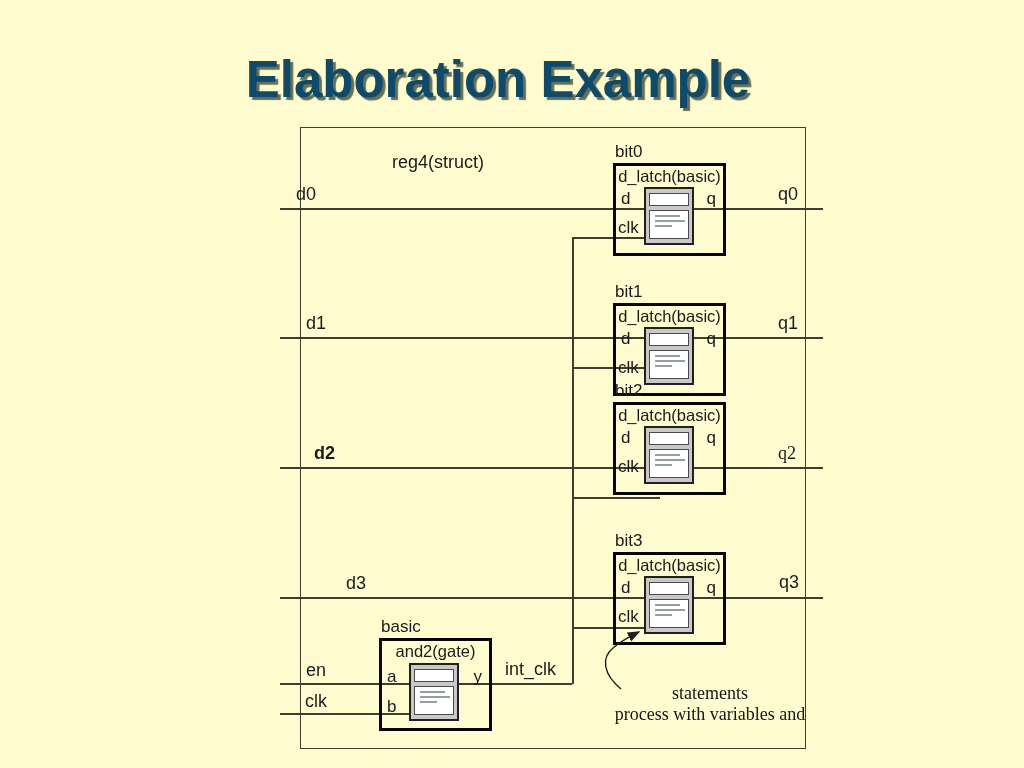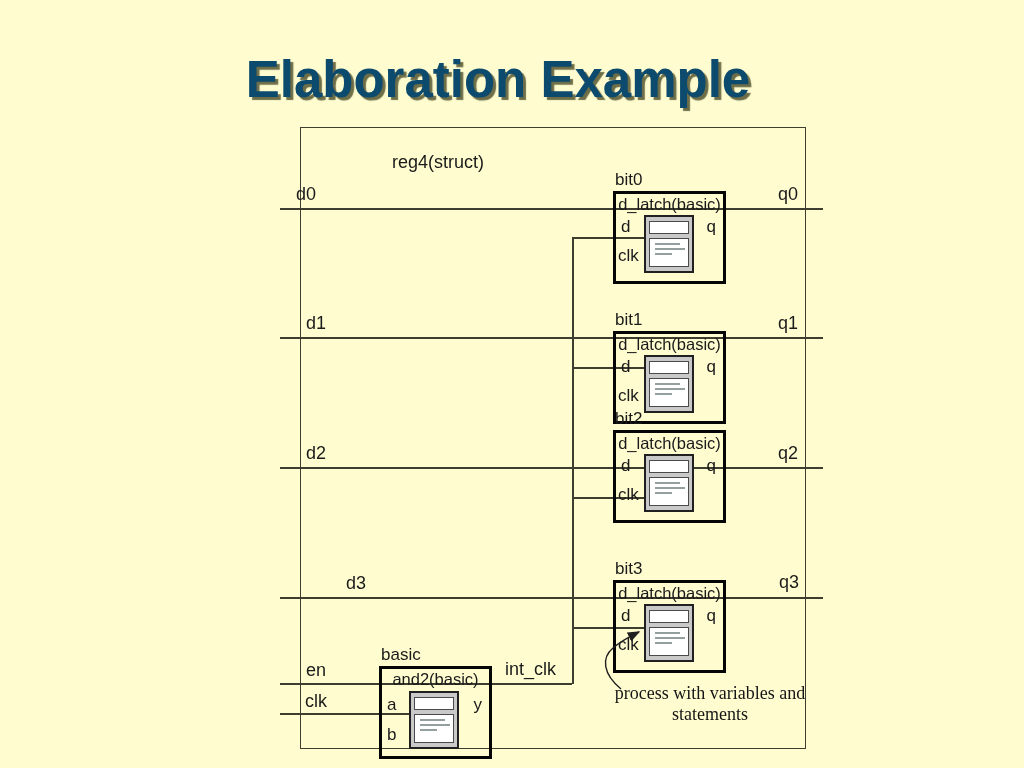--- a/index.html
+++ b/index.html
@@ -20,21 +20,21 @@
   
   .wire-h{position:absolute;height:1.5px;background:#3e3e30;}
   .wire-v{position:absolute;width:1.5px;background:#3e3e30;}
   
   .outer-box{
     position:absolute;left:300px;top:127px;width:506px;height:622px;
     border:1.5px solid #3e3e30;box-sizing:border-box;background:transparent;
   }
   .net-label{position:absolute;font-size:18px;white-space:nowrap;}
   
-  .block{position:absolute;width:113px;height:114px;margin-top:28px;}
+  .block{position:absolute;width:113px;height:114px;}
   .block-box{
     position:absolute;left:0;top:0;width:113px;height:93px;
     border:3px solid #050505;box-sizing:border-box;background:transparent;
   }
   .inst-label{position:absolute;left:2px;top:-21px;font-size:17px;white-space:nowrap;}
   .comp-name{position:absolute;left:0;top:4px;width:113px;text-align:center;font-size:16.5px;white-space:nowrap;border-radius:9px;}
   .port{position:absolute;font-size:17px;}
   .port-d{left:8px;top:26px;}
   .port-q{right:10px;top:26px;}
   .port-clk{left:5px;top:55px;}
@@ -77,28 +77,28 @@
 <div class="wire-h" style="left:280px;top:713px;width:160px;"></div>
 
 <div class="wire-v" style="left:572px;top:237px;height:447px;"></div>
 <div class="wire-h" style="left:572px;top:237px;width:88px;"></div>
 <div class="wire-h" style="left:572px;top:367px;width:88px;"></div>
 <div class="wire-h" style="left:572px;top:497px;width:88px;"></div>
 <div class="wire-h" style="left:572px;top:627px;width:88px;"></div>
 
 <div class="net-label" style="left:296px;top:184px;">d0</div>
 <div class="net-label" style="left:306px;top:313px;">d1</div>
-<div class="net-label" style="left:306px;top:443px;">d2</div>
+<div class="net-label" style="left:314px;top:443px;font-weight:bold;">d2</div>
 <div class="net-label" style="left:306px;top:573px;margin-left:40px;">d3</div>
 <div class="net-label" style="left:306px;top:660px;">en</div>
 <div class="net-label" style="left:305px;top:691px;">clk</div>
 
 <div class="net-label" style="left:778px;top:184px;">q0</div>
 <div class="net-label" style="left:778px;top:313px;">q1</div>
-<div class="net-label" style="left:778px;top:443px;">q2</div>
+<div class="net-label" style="left:778px;top:443px;font-family:Liberation Serif, serif;">q2</div>
 <div class="net-label" style="left:779px;top:572px;">q3</div>
 
 <div class="net-label" style="left:505px;top:659px;">int_clk</div>
 
 <div class="block" style="left:613px;top:163px;">
   <div class="inst-label">bit0</div>
   <div class="block-box"></div>
   <div class="comp-name">d_latch(basic)</div>
   <div class="port port-d">d</div>
   <div class="port port-q">q</div>
@@ -160,37 +160,37 @@
       <div class="proc-line pl-1"></div>
         <div class="proc-line pl-2"></div>
         <div class="proc-line pl-3"></div>
     </div>
   </div>
 </div>
 
 <div class="block" style="left:379px;top:638px;">
   <div class="inst-label">basic</div>
   <div class="block-box"></div>
-  <div class="comp-name">and2(basic)</div>
+  <div class="comp-name">and2(gate)</div>
   <div class="port port-a">a</div>
   <div class="port port-b">b</div>
   <div class="port port-y">y</div>
   <div class="proc-icon" style="left:30px;top:25px;">
     <div class="proc-top"></div>
     <div class="proc-body">
       <div class="proc-line pl-1"></div>
         <div class="proc-line pl-2"></div>
         <div class="proc-line pl-3"></div>
     </div>
   </div>
 </div>
 
 <div class="annotation">
+  <div>statements</div>
   <div>process with variables and</div>
-  <div>statements</div>
 </div>
 
 <svg class="overlay" width="1024" height="768">
   <defs>
     <marker id="ah" markerWidth="12" markerHeight="10" refX="8" refY="3.5" orient="auto" markerUnits="strokeWidth">
       <path d="M0,0 L9,3.5 L0,7 Z" fill="#202020"></path>
     </marker>
   </defs>
   <path d="M 621 689 C 603 674 601 658 613 648 C 622 640 631 636 639 632" fill="none" stroke="#202020" stroke-width="1.4" marker-end="url(#ah)"></path>
 </svg>

